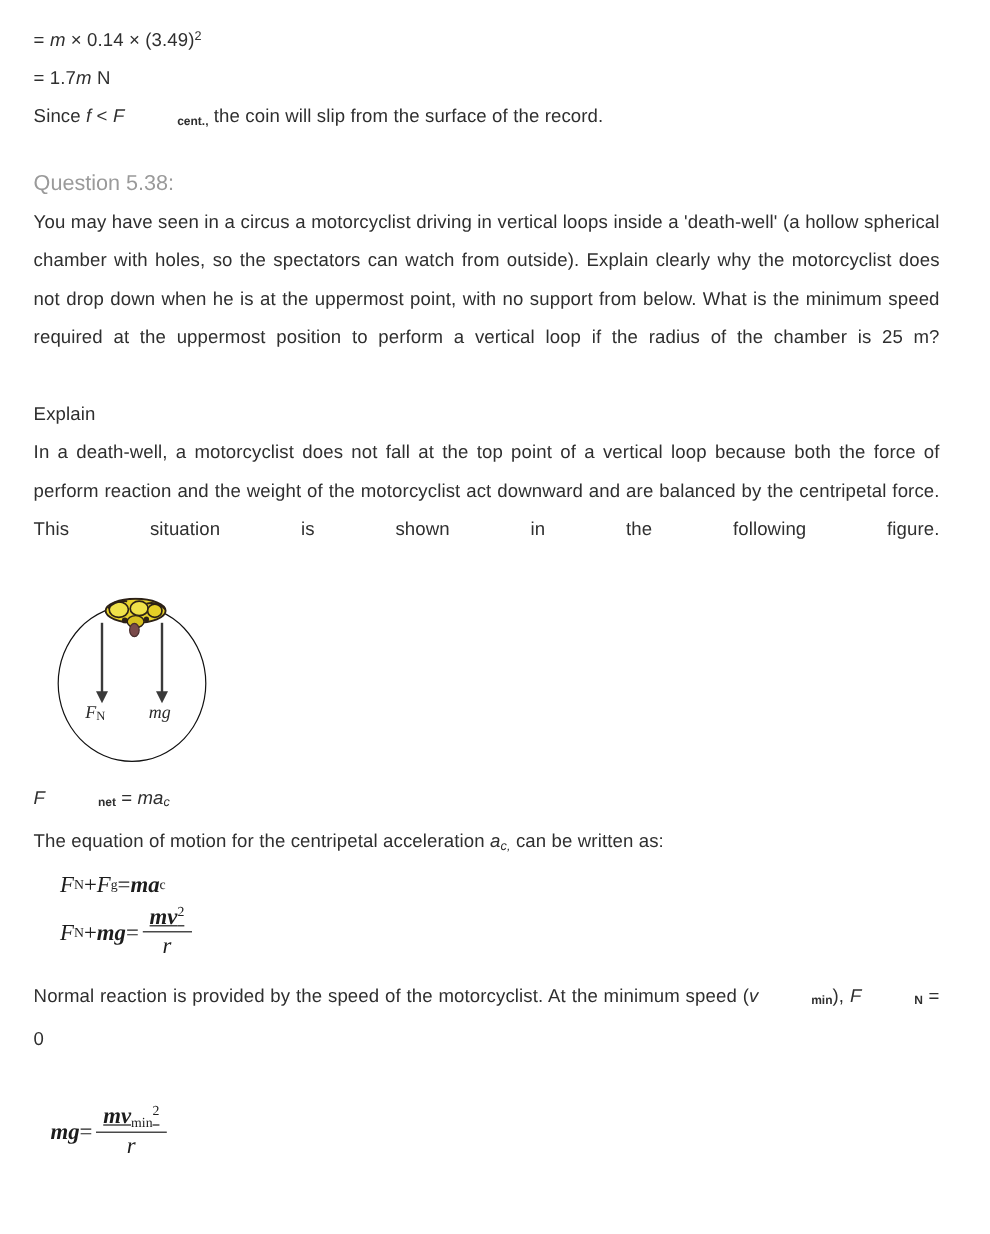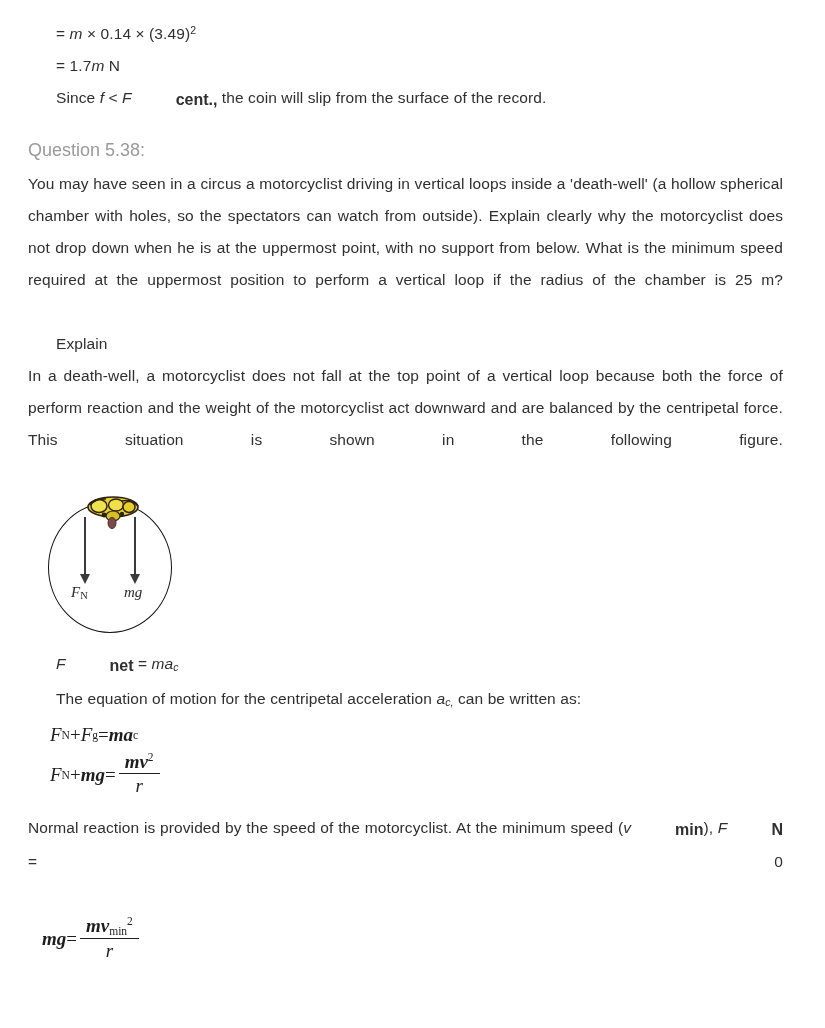--- a/index.html
+++ b/index.html
@@ -24,21 +24,20 @@
     padding: 14px 42px 0 28px;
   }
 
   
   .line {
     font-size: 15.5px;
     line-height: 32px;
     color: #2f2f2f;
     letter-spacing: 0.1px;
     white-space: nowrap;
-    margin-left: 28px;
   }
   .para {
     font-size: 15.5px;
     line-height: 32px;
     color: #2f2f2f;
     text-align: justify;
     text-justify: inter-word;
     width: 755px;
     letter-spacing: 0.1px;
   }
@@ -52,21 +51,21 @@
     line-height: 32px;
     color: #9a9a9a;
     margin-top: 18px;
     margin-bottom: 2px;
   }
   .gap-sm { height: 6px; }
   .gap-md { height: 14px; }
 
   i.v { font-style: italic; }
   sub.s {
-    font-size: 16px;
+    font-size: 10px;
     vertical-align: -2px;
     font-weight: 700;
     letter-spacing: 0;
     padding-left: 44px;
   }
   sub.sn {
     font-size: 10.5px;
     vertical-align: -2px;
     font-style: italic;
     font-weight: 400;
@@ -158,20 +157,21 @@
     flex-direction: column;
     align-items: center;
     vertical-align: middle;
     margin: 0 3px;
     position: relative;
     top: -1px;
   }
   .frac .num {
     padding: 0 6px 1px 6px;
     line-height: 1.05;
+    text-decoration: underline;
   }
   .frac .den {
     border-top: 1.4px solid #1d1d1d;
     padding: 1px 6px 0 6px;
     line-height: 1.15;
     width: 100%;
     box-sizing: border-box;
     text-align: center;
   }
   .eq-indent-1 { margin-left: 22px; }

